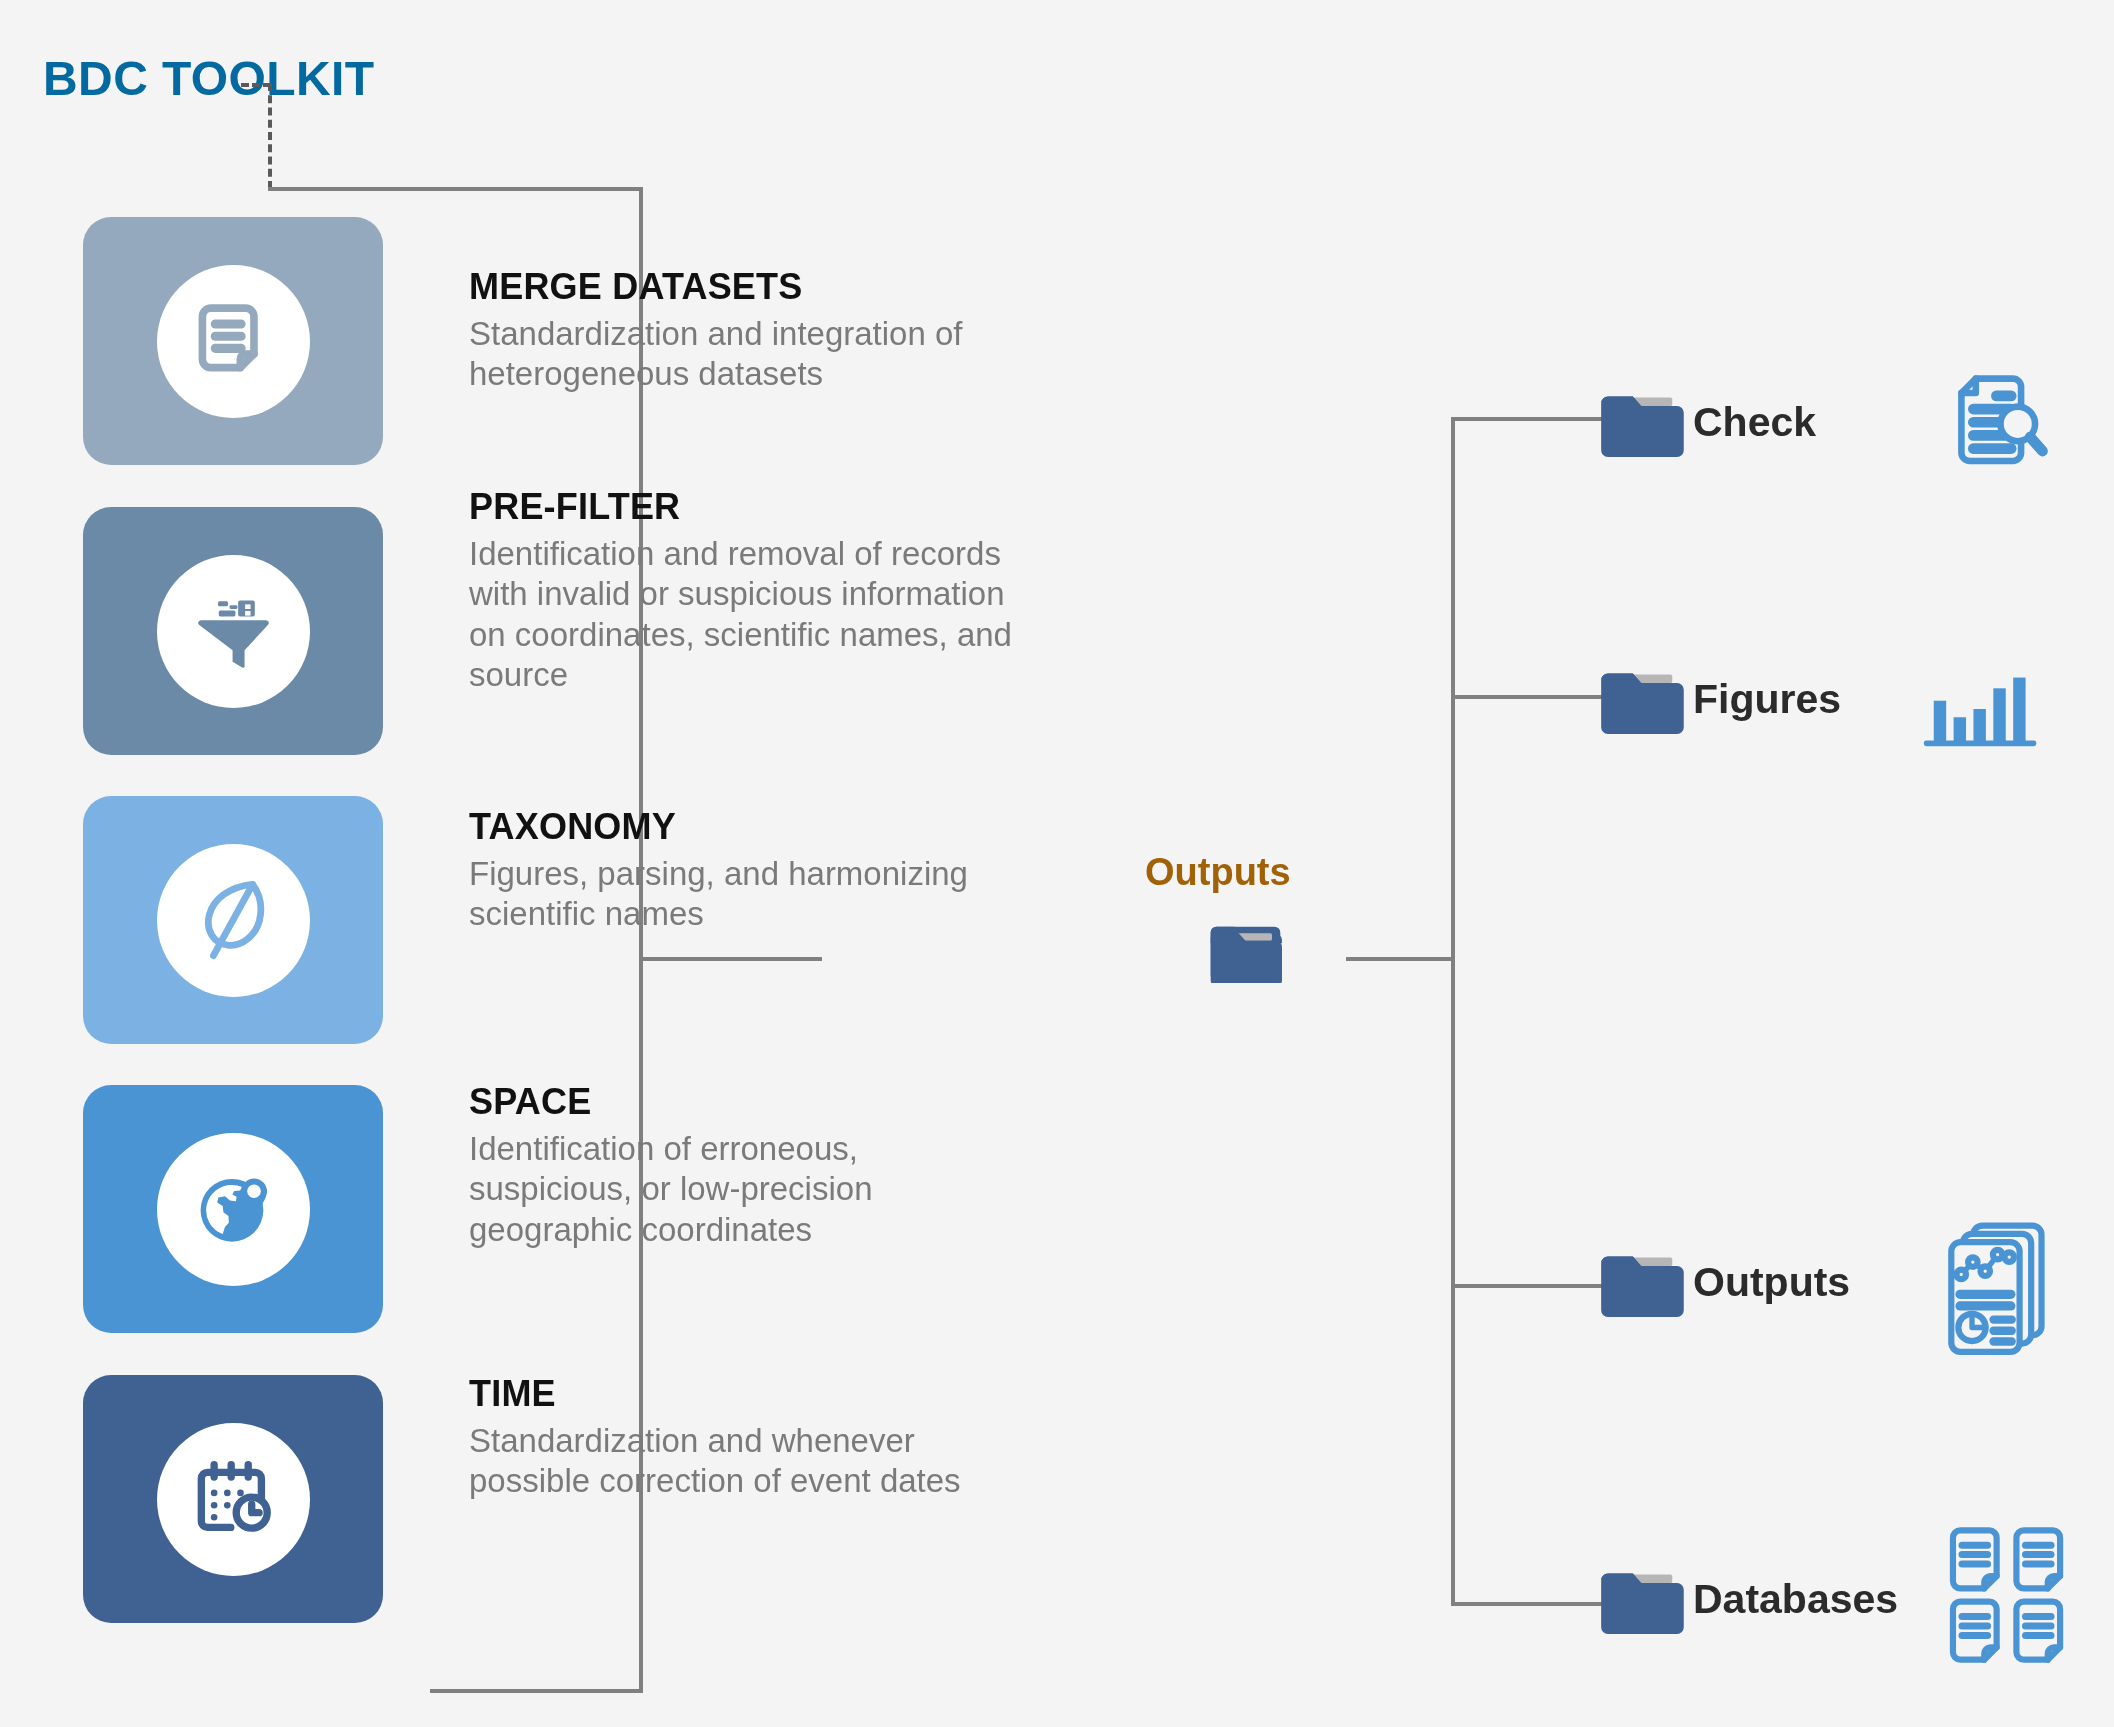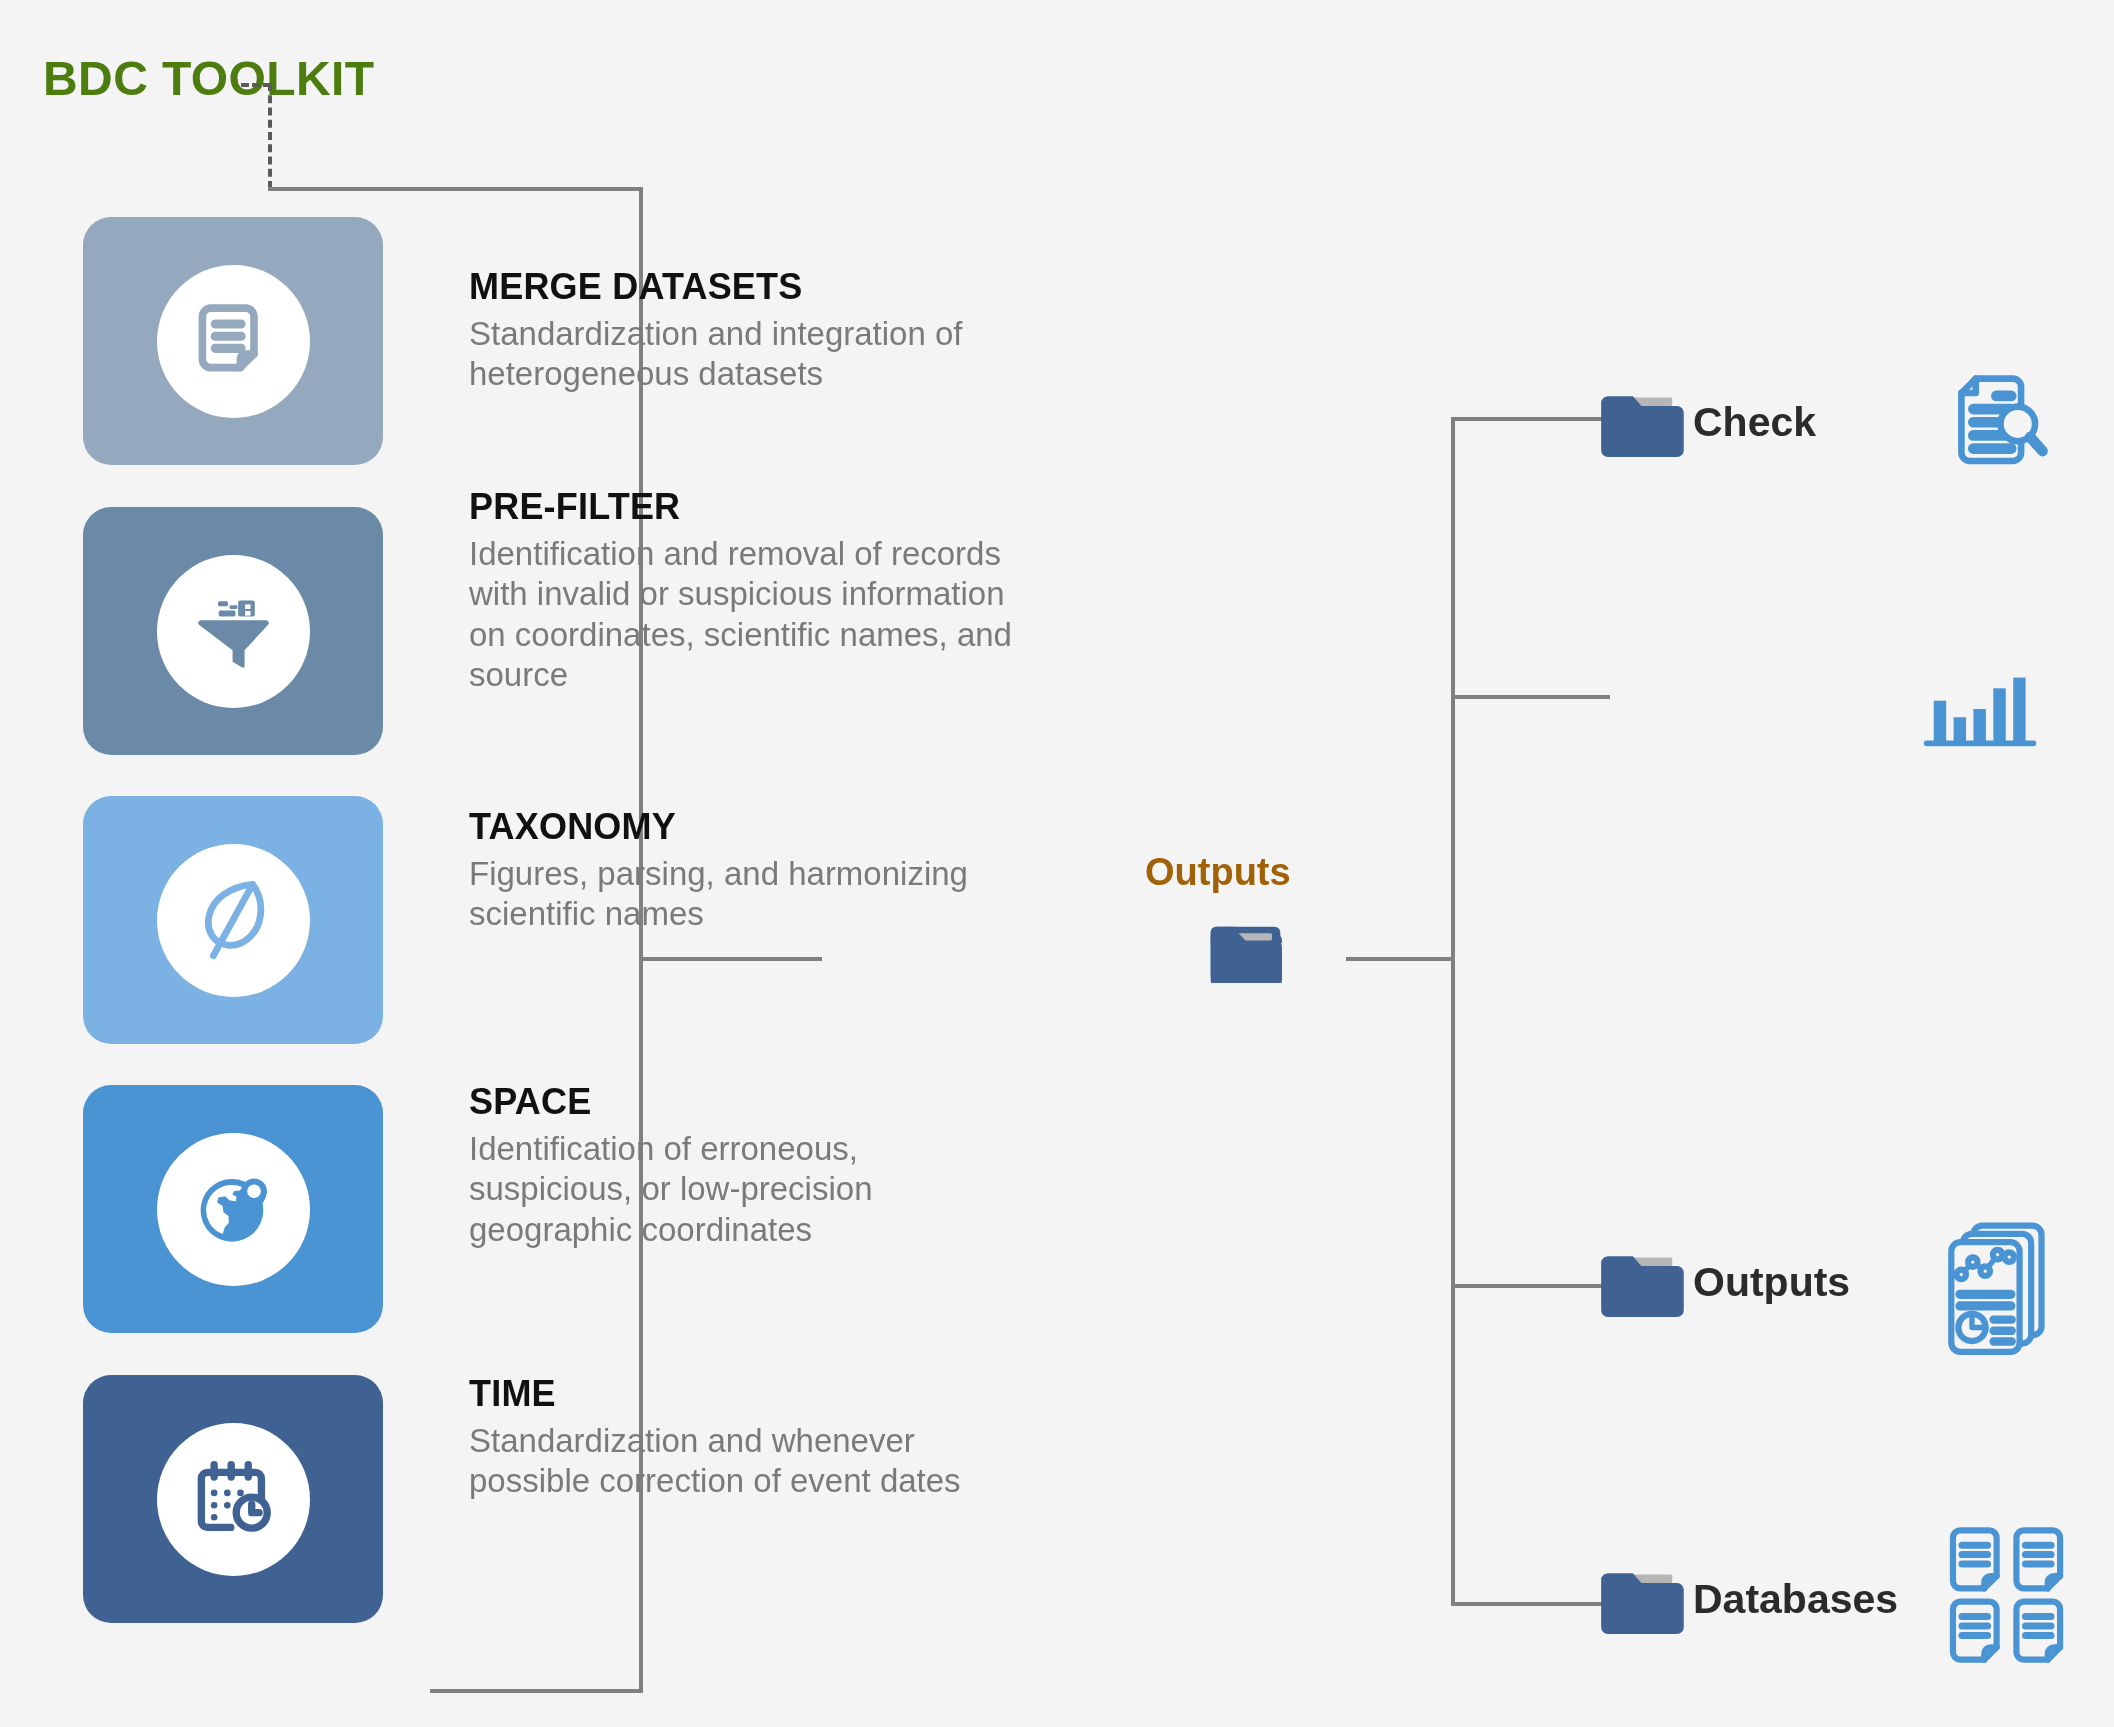--- a/index.html
+++ b/index.html
@@ -9,21 +9,21 @@
     font-family:"Liberation Sans",sans-serif;
     overflow:hidden;
     position:relative;
   }
   #stage{position:absolute;left:0;top:0;width:2114px;height:1728px;}
 
   
   #title{
     position:absolute;left:43px;top:51px;
     font-size:48px;font-weight:bold;letter-spacing:0.4px;
-    color:#4d7c0f;white-space:nowrap;
+    color:#0369a1;white-space:nowrap;
   }
 
   
   .tile{
     position:absolute;left:83px;width:300px;height:248px;
     border-radius:28px;
     display:flex;align-items:center;justify-content:center;
   }
   .tile .circ{
     width:153px;height:153px;border-radius:50%;
@@ -224,20 +224,30 @@
       <line x1="12.0" y1="6.2" x2="15.6" y2="6.2" stroke-width="2.6"></line>
       <line x1="6.4" y1="9.4" x2="15.6" y2="9.4" stroke-width="2.6"></line>
       <line x1="6.4" y1="12.6" x2="15.6" y2="12.6" stroke-width="2.6"></line>
       <line x1="6.4" y1="15.8" x2="15.6" y2="15.8" stroke-width="2.6"></line>
       <line x1="6.4" y1="19.0" x2="15.6" y2="19.0" stroke-width="2.6"></line>
       <circle cx="17.2" cy="13.0" r="4.2" fill="#f4f4f4"></circle>
       <line x1="20.2" y1="16.2" x2="23.2" y2="19.6" stroke-width="2.6"></line>
     </svg>
   </span>
 
+  <div class="leaf-row" style="left:1595px;top:661px;">
+    <span>
+      <svg width="93" height="73" viewBox="0 0 88 76">
+        <rect x="10" y="14" width="66" height="9" rx="2" fill="#b6b6b6"></rect>
+        <path d="M2 20 a7 7 0 0 1 7-7 h26 l9 10 h37 a7 7 0 0 1 7 7 v39 a7 7 0 0 1-7 7 H9 a7 7 0 0 1-7-7 z" fill="#3f6293"></path>
+        <path d="M2 20 a7 7 0 0 1 7-7 h26 l5 6 H2 z" fill="#3f6293"></path>
+      </svg>
+    </span>
+    <span class="leaf-label">Figures</span>
+  </div>
   <span class="leaf-art" style="left:1922px;top:661px;">
     <svg width="141" height="91" viewBox="0 0 170 110">
       <g fill="#4a94d4">
         <rect x="14" y="48" width="15" height="50"></rect>
         <rect x="38" y="68" width="15" height="30"></rect>
         <rect x="62" y="58" width="15" height="40"></rect>
         <rect x="86" y="33" width="15" height="65"></rect>
         <rect x="110" y="20" width="15" height="78"></rect>
         <rect x="2" y="96" width="136" height="7" rx="3"></rect>
       </g>

